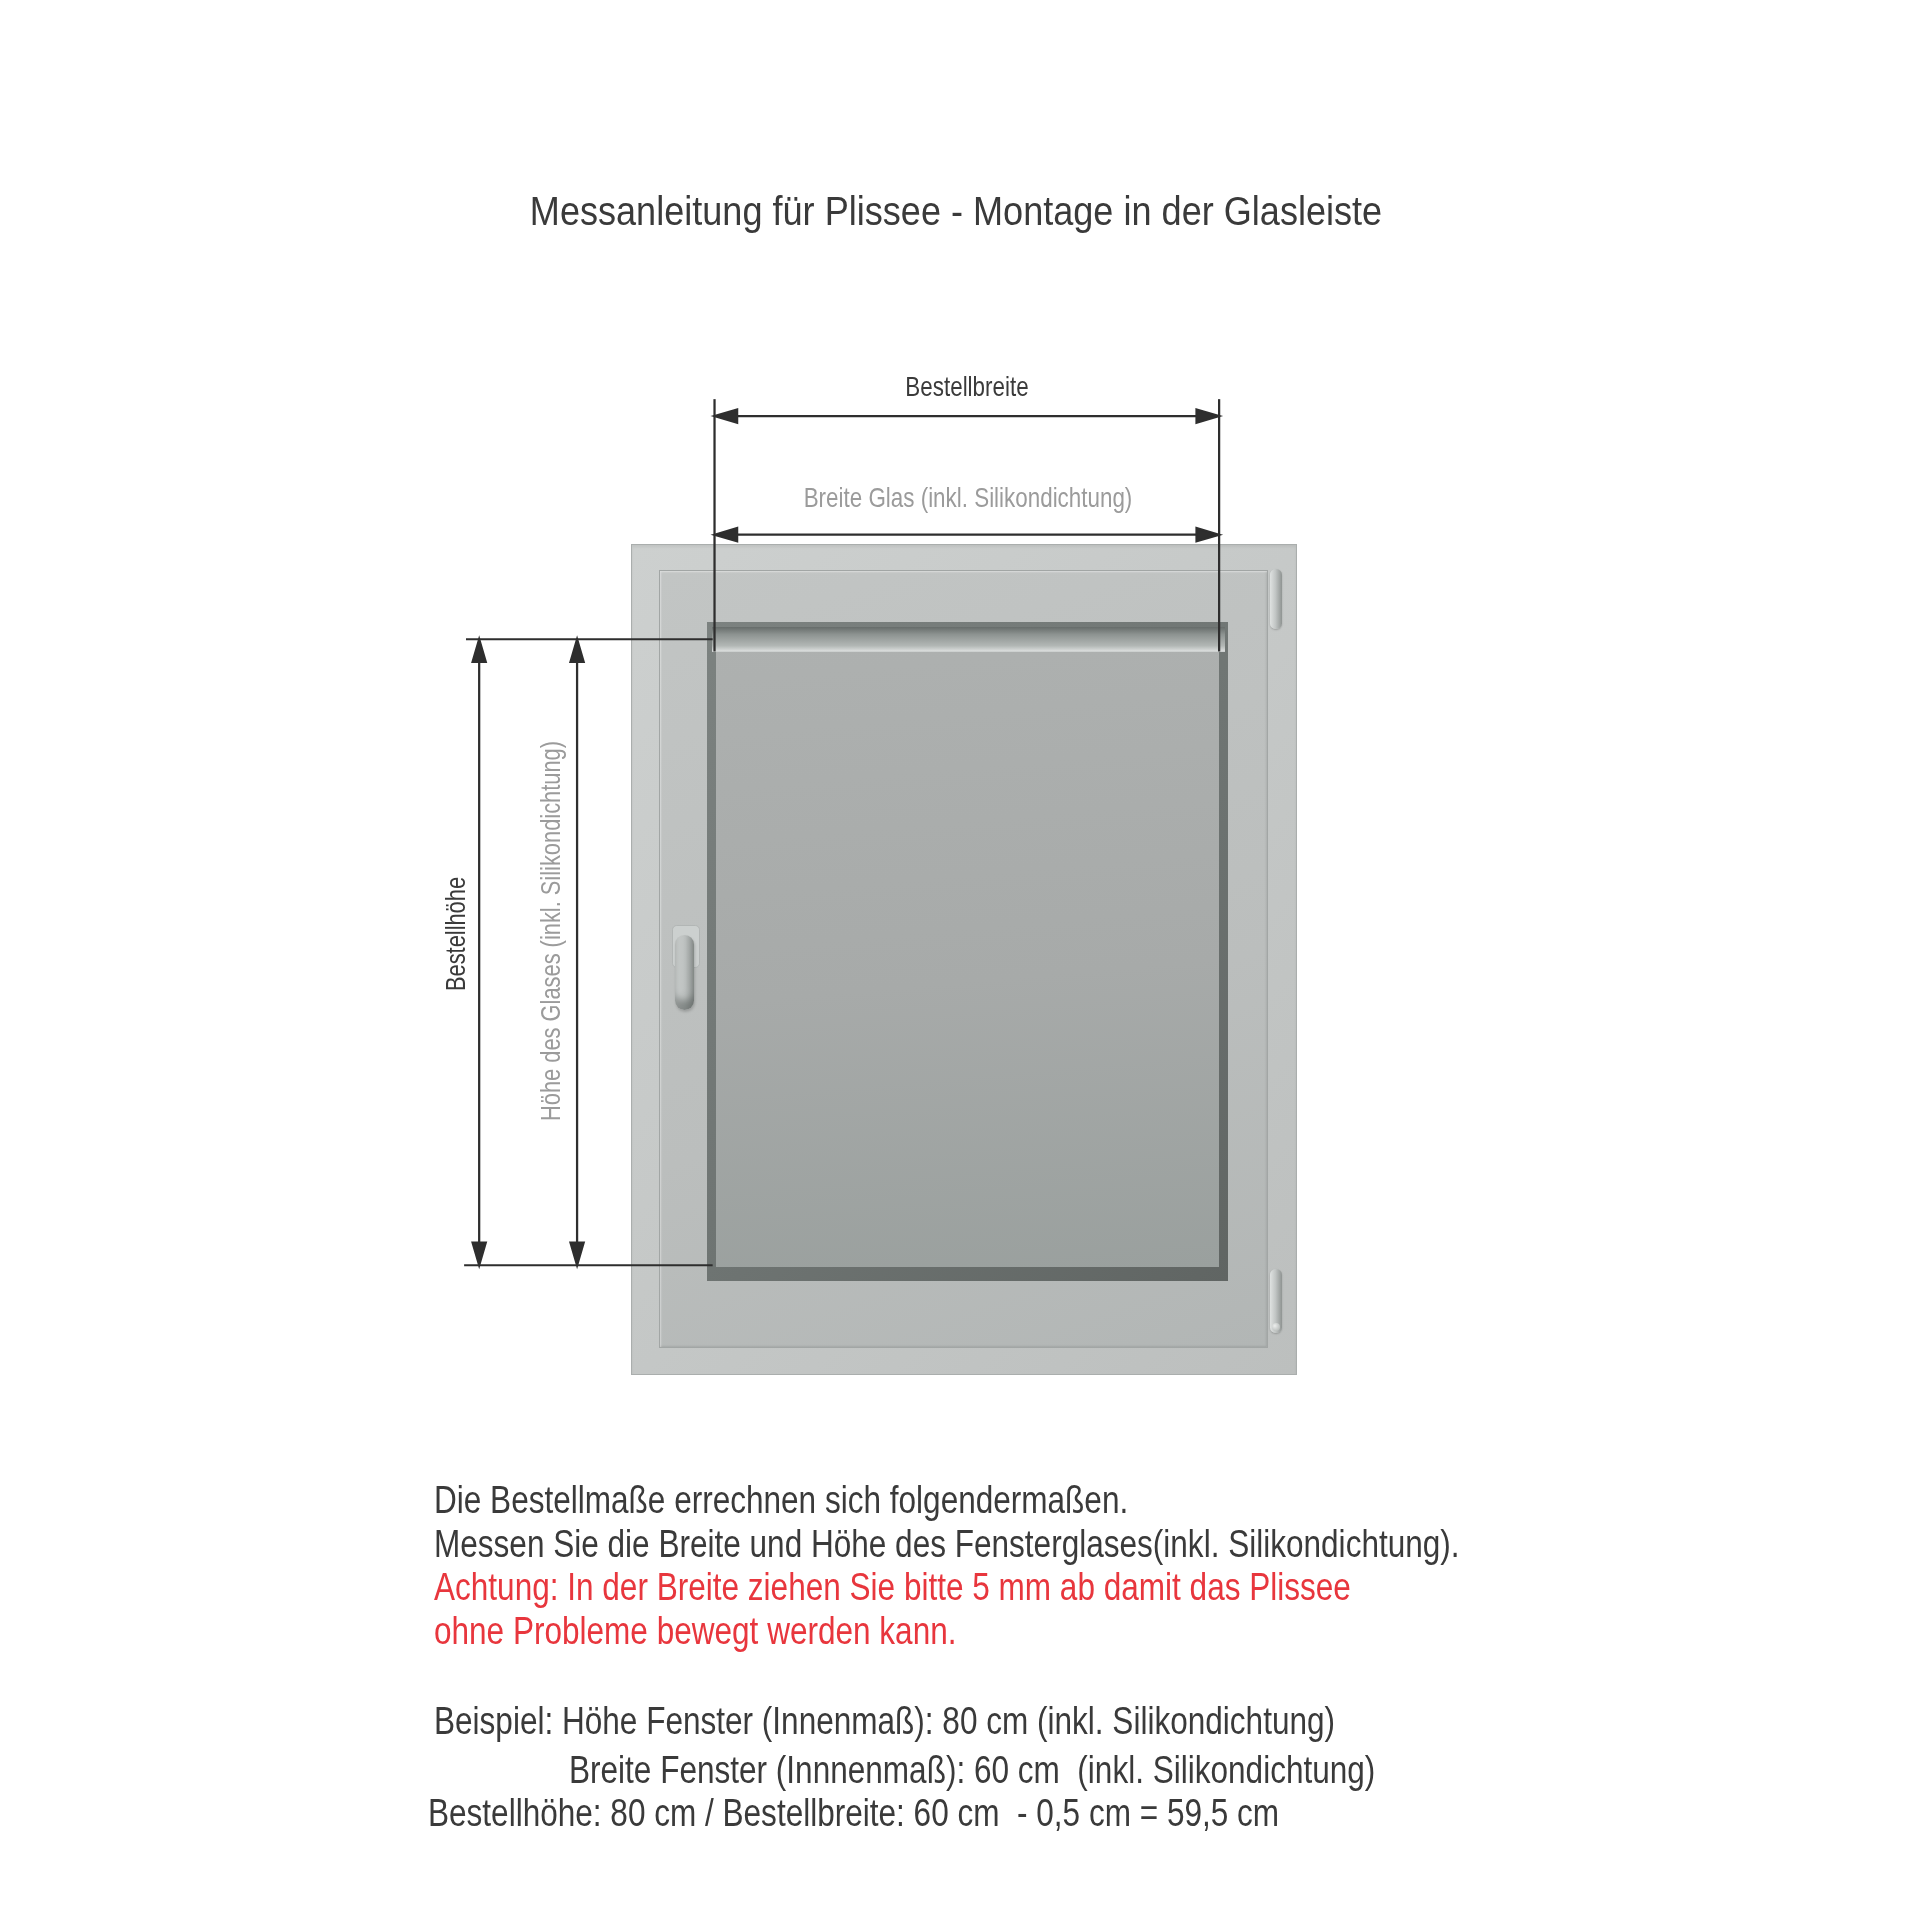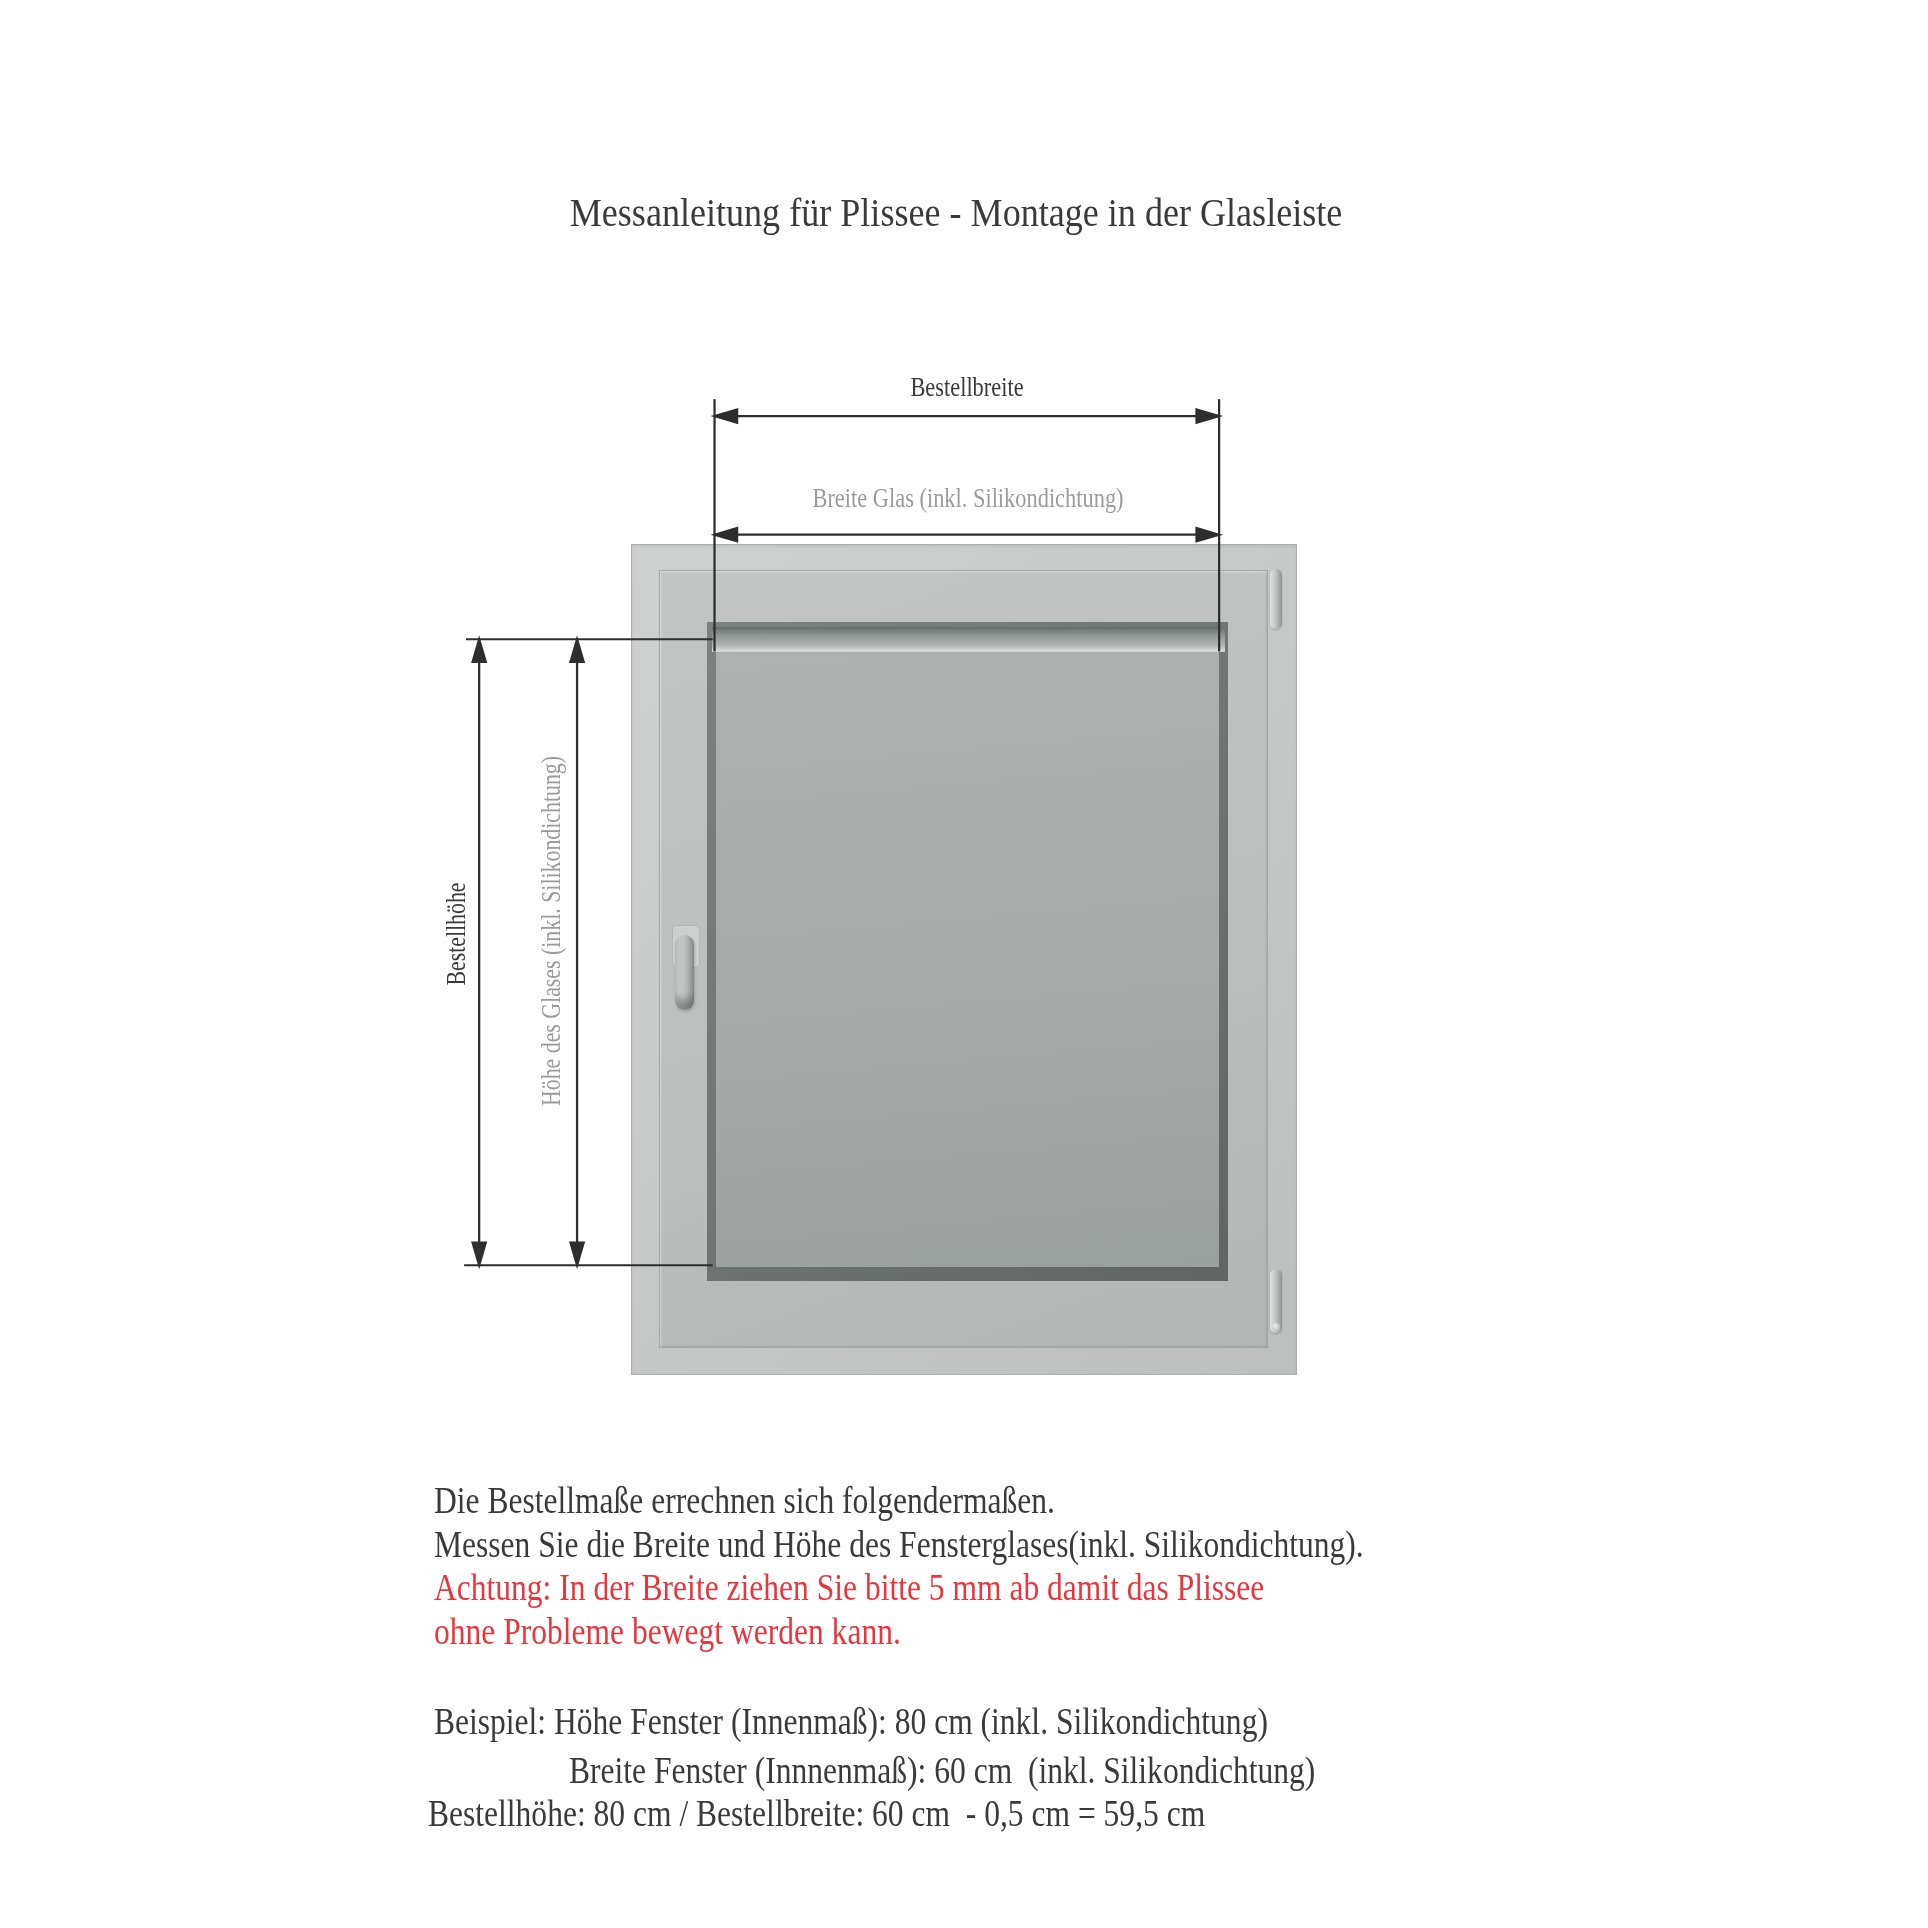--- a/index.html
+++ b/index.html
@@ -1,17 +1,17 @@
 <!DOCTYPE html>
 <html style="--warning-red: #e8363d; --text-dark: #3a3a3a; --dim-gray: #9b9b9b; --line-black: #2e2e2e;font-size:15px"><head>
 <meta charset="utf-8">
 <style>
   html,body{margin:0;padding:0;background:#fff;}
   #canvas{position:relative;width:1928px;height:1928px;background:#ffffff;overflow:hidden;
-          font-family:Liberation Serif, serif;}
+          font-family:Liberation Sans, sans-serif;}
 
   
   .title{position:absolute;left:956px;top:188px;transform:translateX(-50%) scaleX(.88);
          transform-origin:center top;font-size:41px;color:var(--text-dark);white-space:nowrap;
          letter-spacing:0;}
   .bodyline{position:absolute;font-size:38px;color:var(--text-dark);white-space:pre;
             transform:scaleX(.83);transform-origin:left top;line-height:1.1;}
   .bodyline.red{color:var(--warning-red);}
   .dim-label{position:absolute;font-size:28px;color:var(--text-dark);white-space:nowrap;}
   .dim-label.gray{color:var(--dim-gray);}

